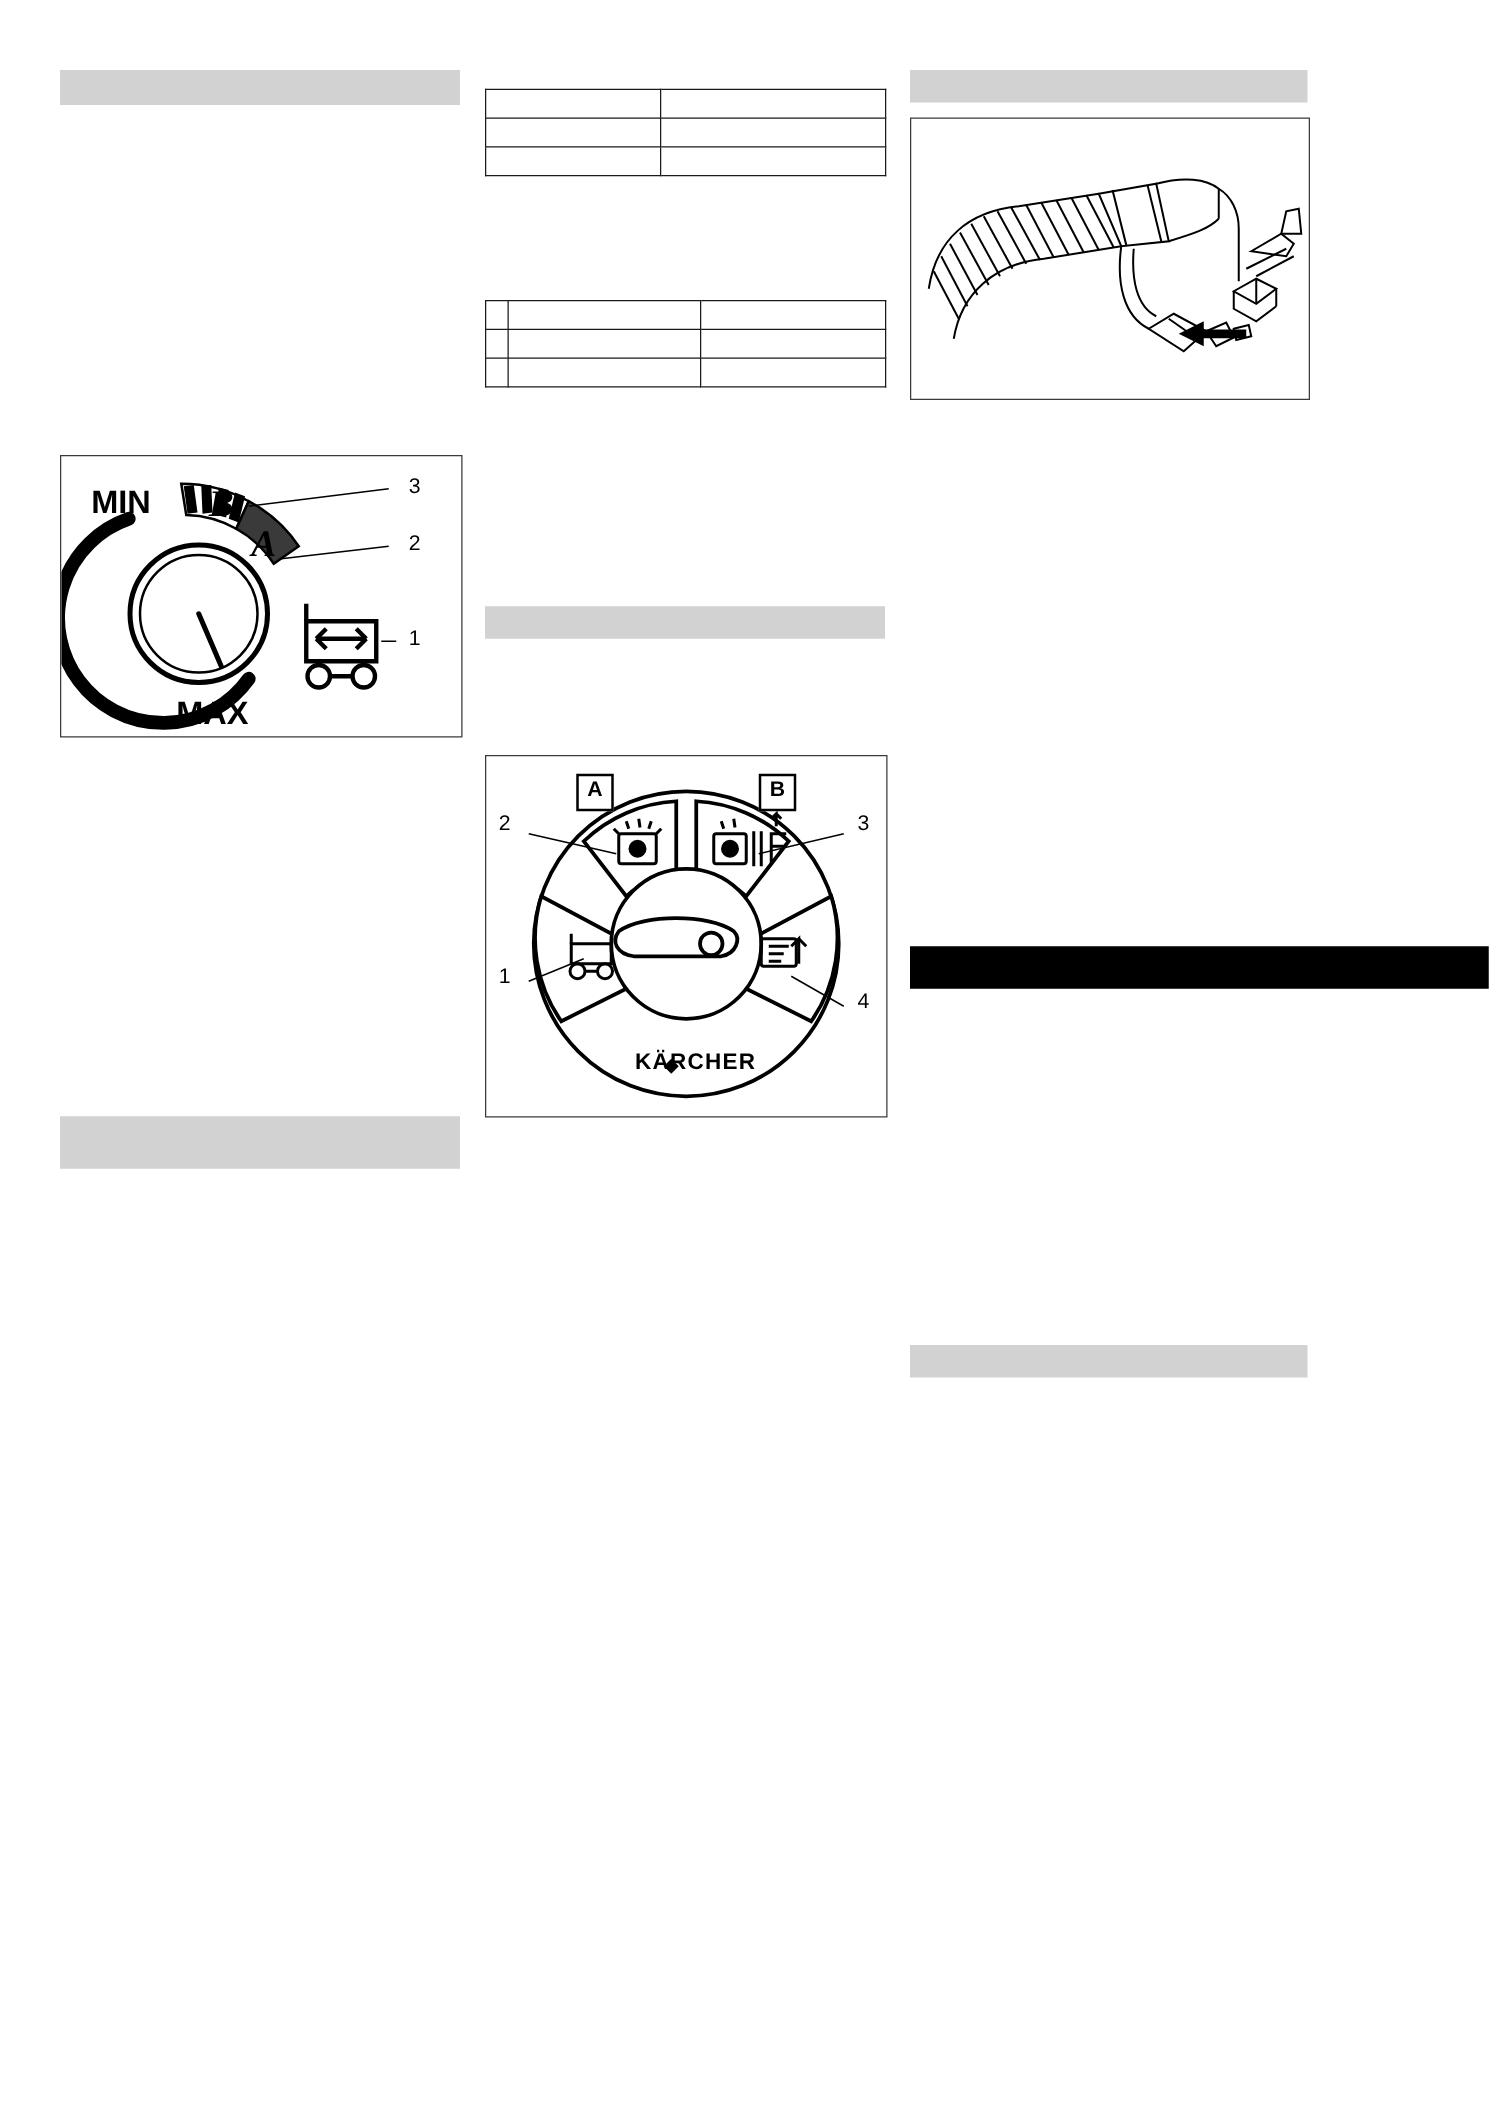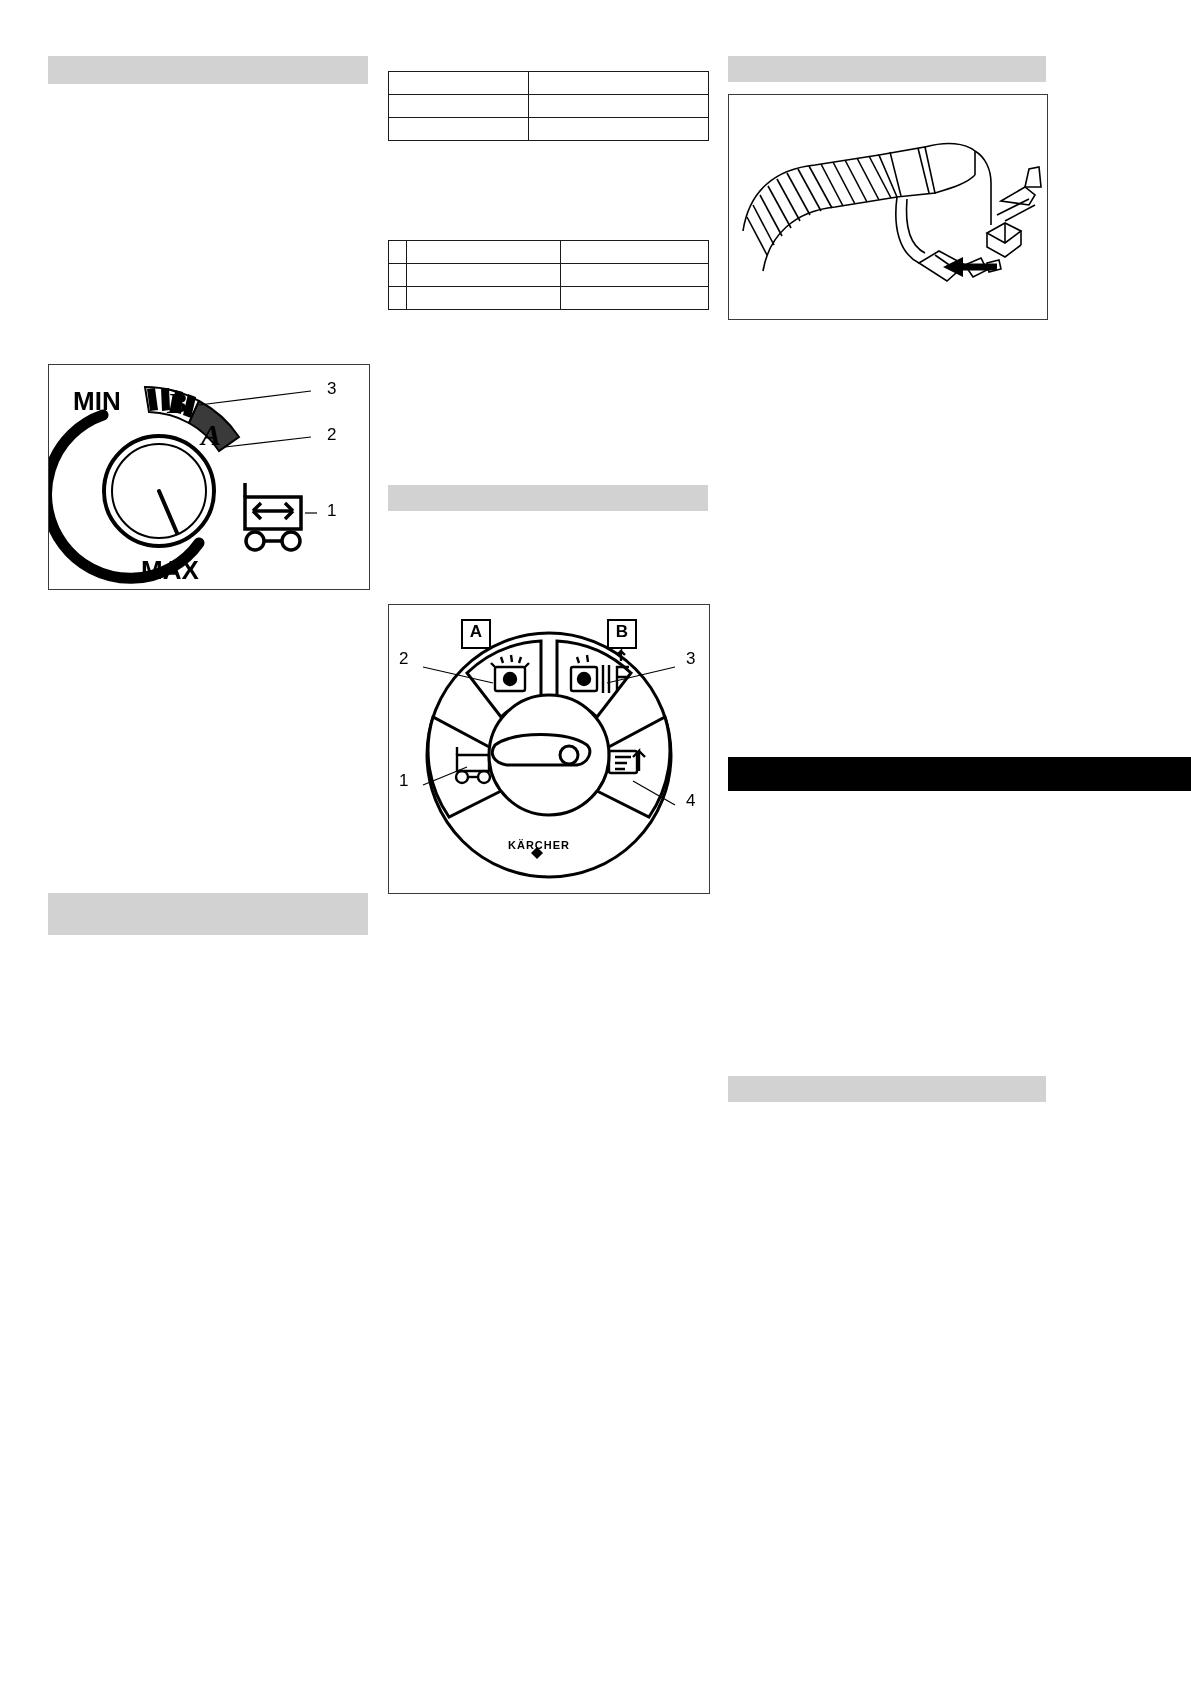--- a/index.html
+++ b/index.html
@@ -67,21 +67,21 @@
     text-align: center;
     line-height: 22px;
     width: 26px;
     height: 26px;
     background: #fff;
   }
   .kaercher {
     position: absolute;
     font-weight: bold;
     letter-spacing: 1px;
-    font-size: 11px;
+    font-size: 18px;
   }
 </style>
 </head>
 <body>
 
 <div class="page">
 
   <div class="bar" style="left:48px; top:56px; width:320px; height:28px;"></div>
 
   <div class="bar" style="left:48px; top:893px; width:320px; height:42px;"></div>

